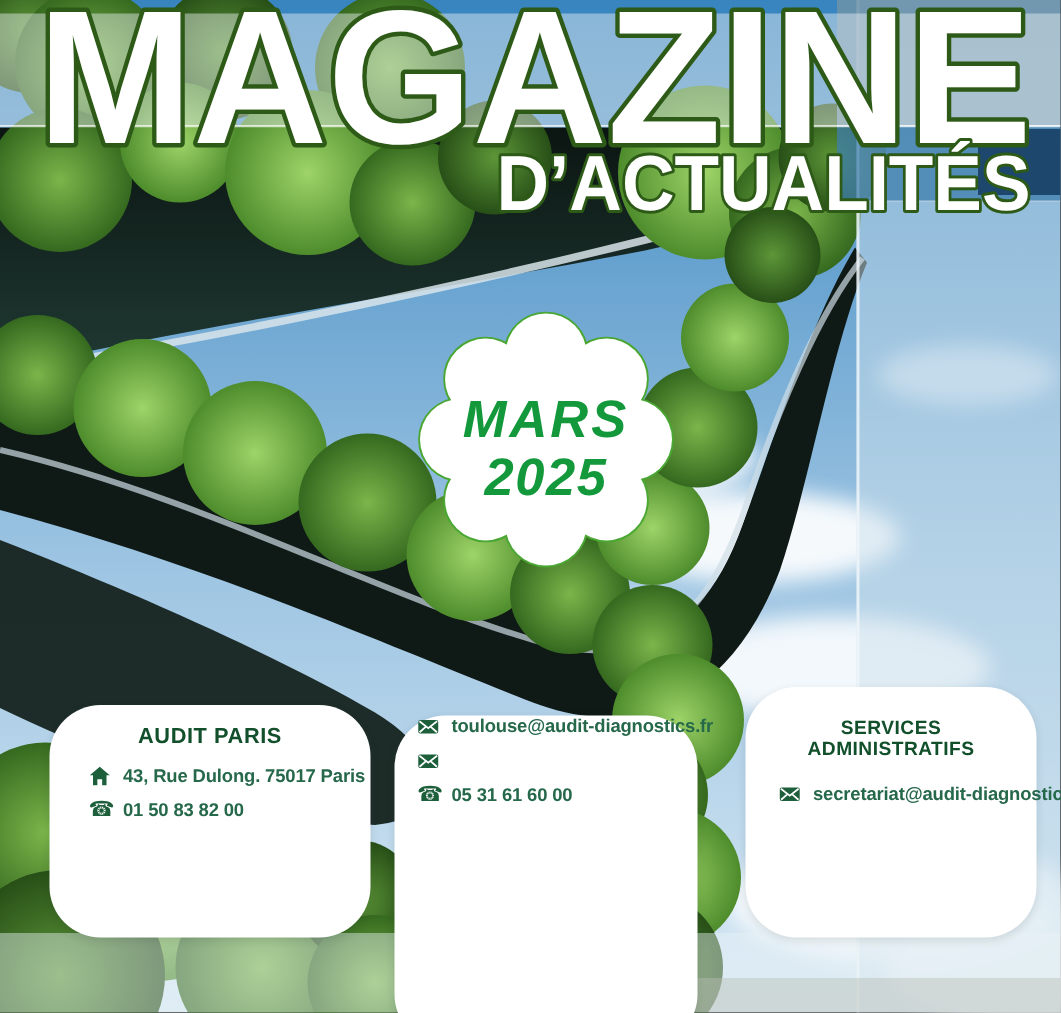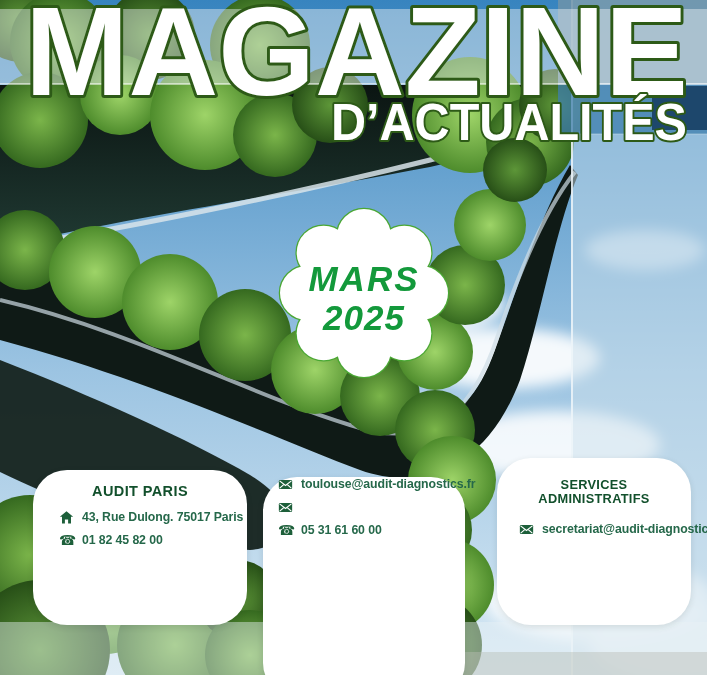--- a/index.html
+++ b/index.html
@@ -173,21 +173,21 @@
         <div class="card-item">
           <span class="ci">
             <svg width="15" height="15" viewBox="0 0 14 14">
               <path fill="currentColor" d="M7 1.1 L13.2 6.3 H11.2 V12.6 H8.5 V8.9 H5.5 V12.6 H2.8 V6.3 H0.8 Z"></path>
             </svg>
           </span>
           <span class="ct">43, Rue Dulong. 75017 Paris</span>
         </div>
         <div class="card-item">
           <span class="ci ph">☎</span>
-          <span class="ct">01 82 45 82 00</span>
+          <span class="ct">01 50 83 82 00</span>
         </div>
       </div>
   </div>
 
   <div class="card card-toulouse" style="left:263px;top:477px;width:202px;height:220px;">
     <div class="card-body">
         <div class="card-item">
           <span class="ci">
             <svg width="15" height="15" viewBox="0 0 14 14">
               <rect x="0.8" y="2.8" width="12.4" height="8.4" rx="1.2" fill="currentColor"></rect>

